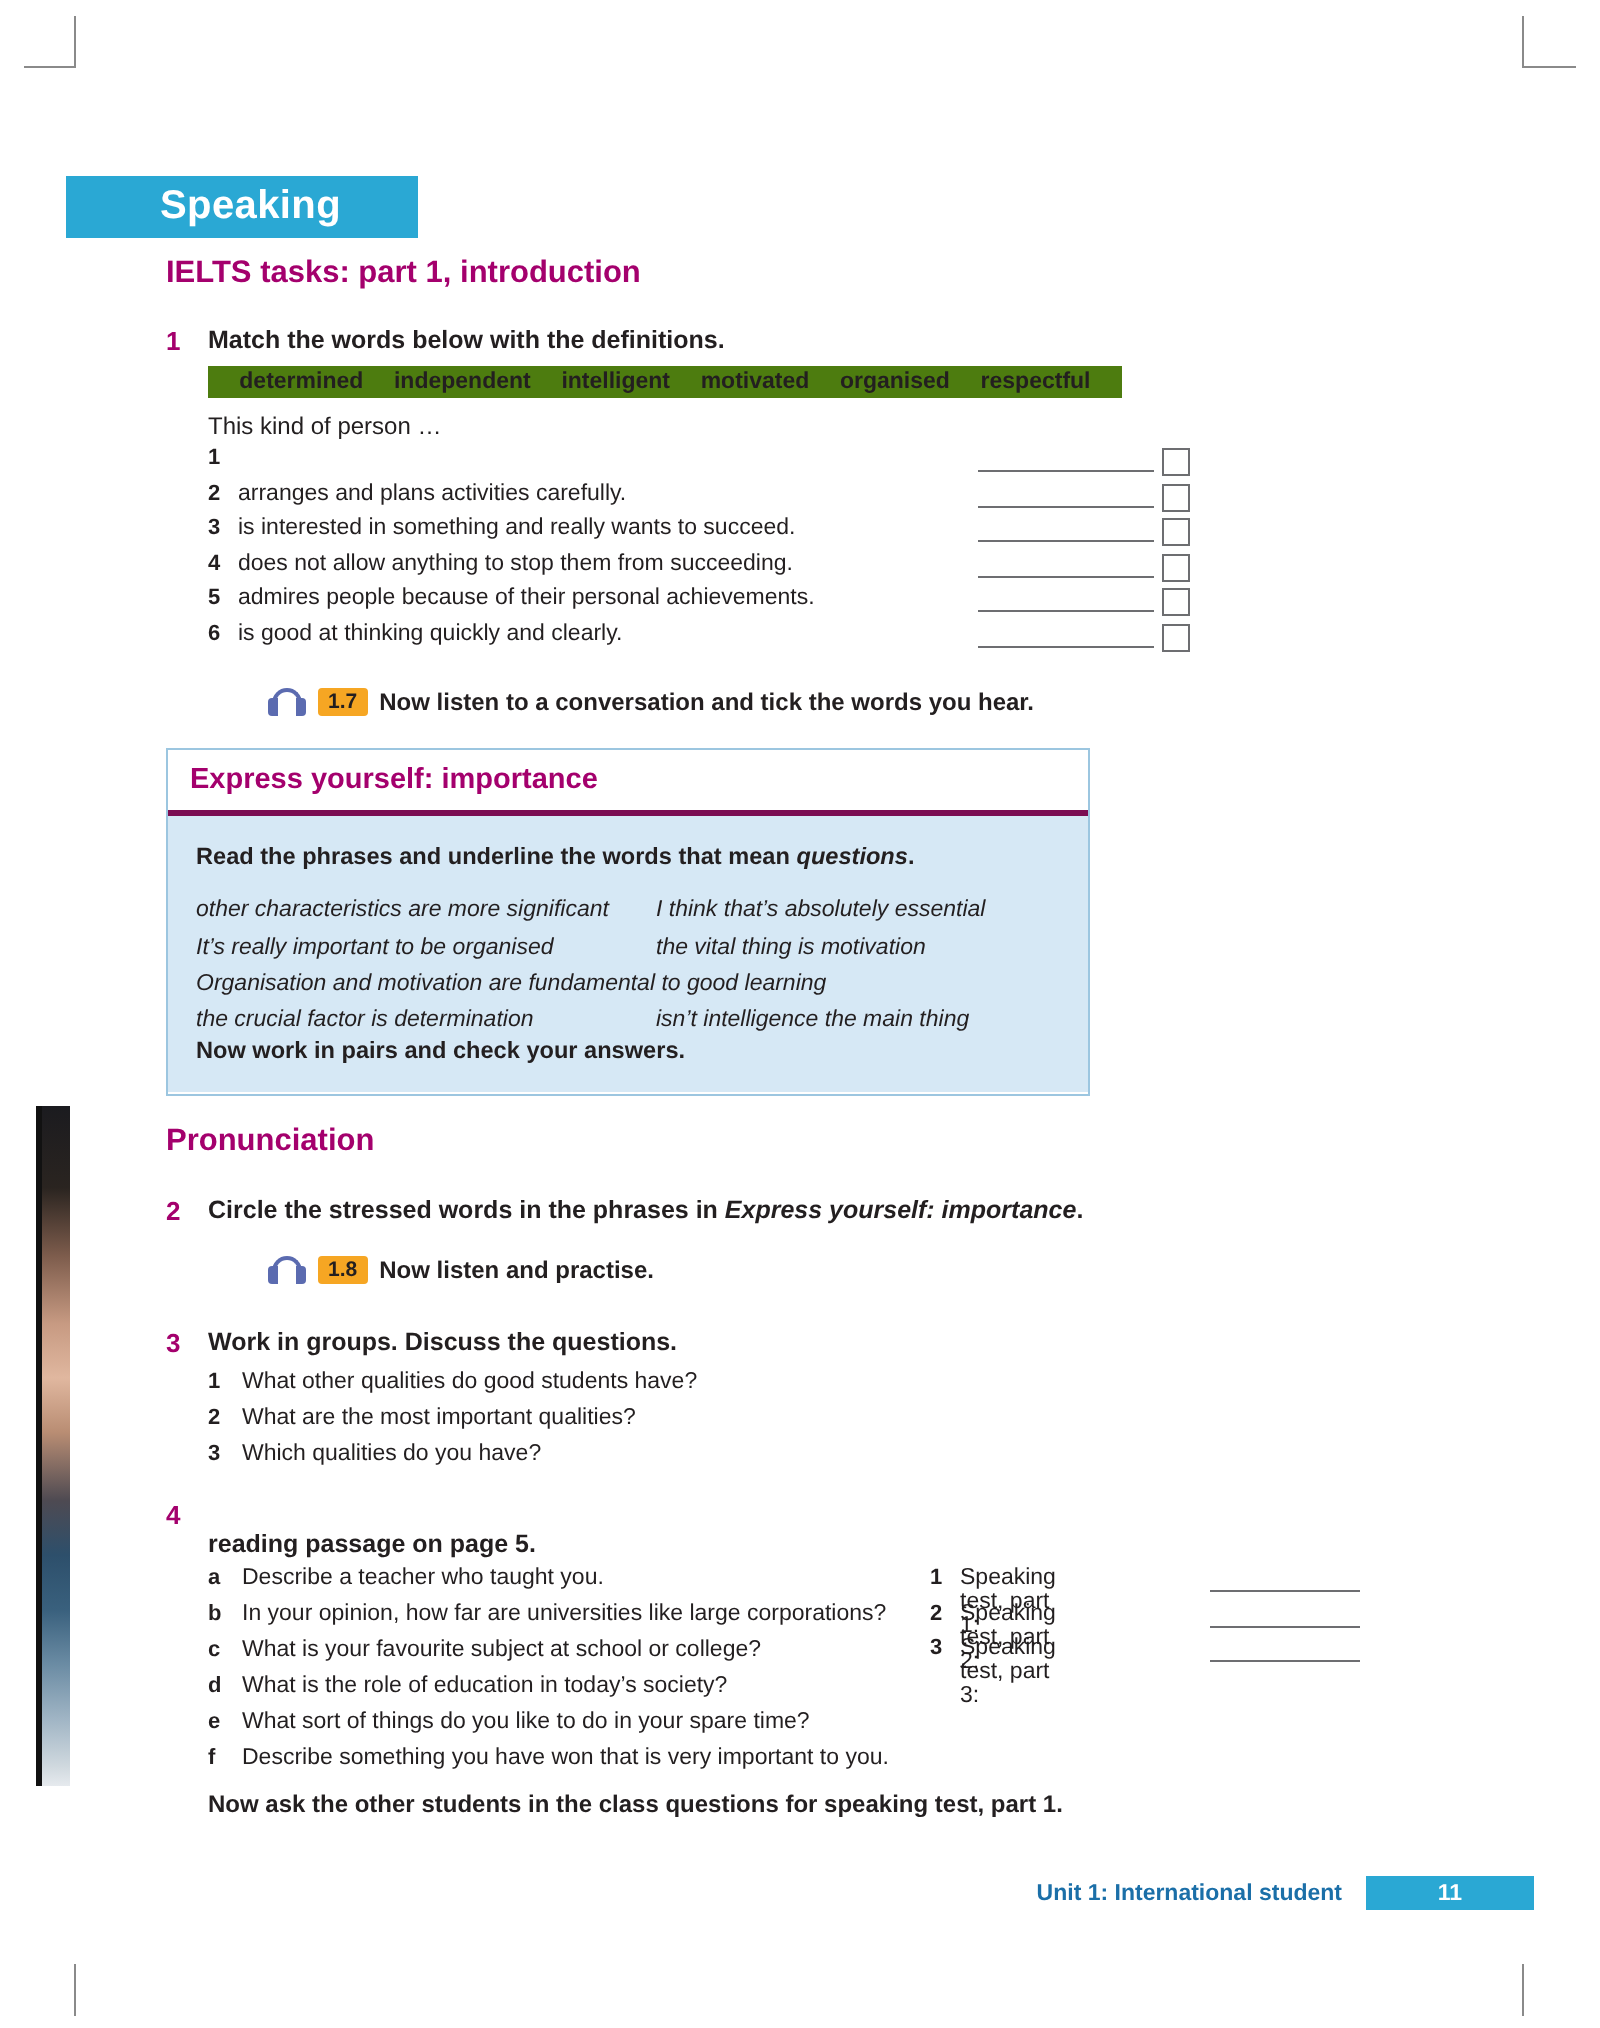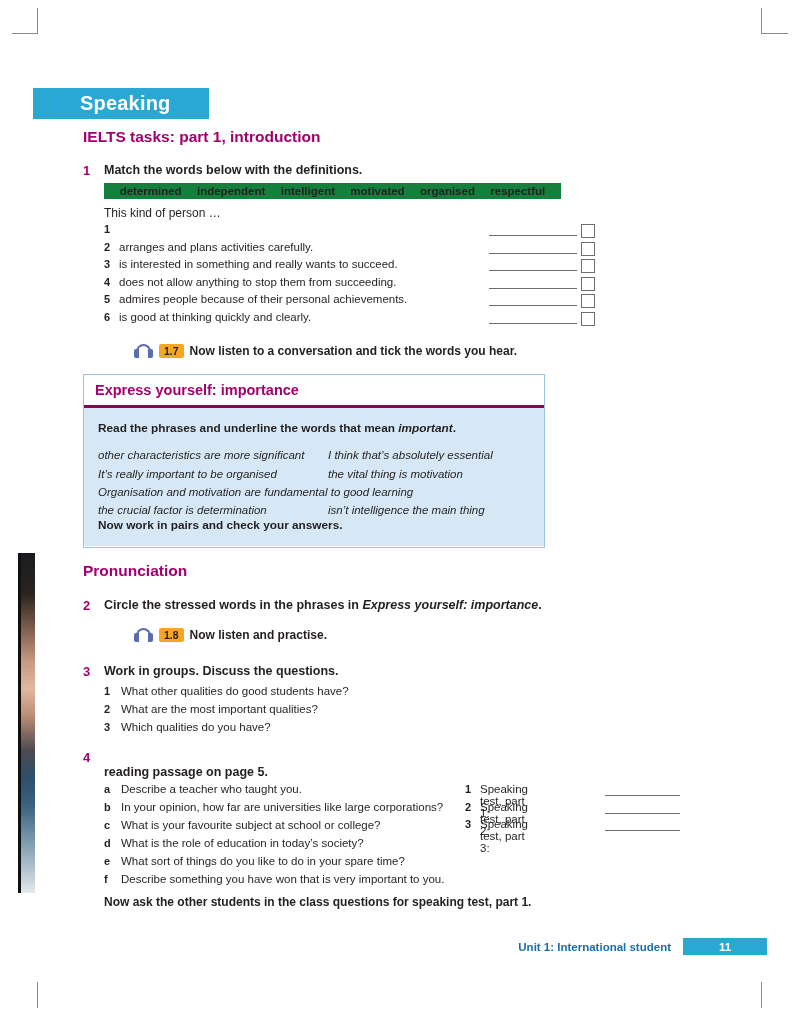--- a/index.html
+++ b/index.html
@@ -96,21 +96,21 @@
     font-weight: bold;
     color: #231f20;
   }
 
   .wordbank {
     position: absolute;
     left: 104px;
     top: 183px;
     width: 457px;
     height: 16px;
-    background: #15803d;
+    background: #4d7c0f;
     display: flex;
     align-items: center;
     justify-content: space-around;
     padding: 0 8px;
     box-sizing: border-box;
   }
   .wordbank span {
     font-size: 11.5px;
     font-weight: bold;
     color: #231f20;
@@ -428,21 +428,21 @@
     <span class="track-badge">1.7</span>
     <span class="audio-text">Now listen to a conversation and tick the words you hear.</span>
   </div>
 
   <div class="ey-box">
     <div class="ey-header">
       <span>Express yourself: importance</span>
     </div>
     <div class="ey-body">
       <div class="ey-instruction">
-        <span>Read the phrases and underline the words that mean </span><i>important</i><span>.</span>
+        <span>Read the phrases and underline the words that mean </span><i>questions</i><span>.</span>
       </div>
       <div class="ey-phrases" style="height:80px;">
         <div class="ey-col-l">
           <div>other characteristics are more significant</div>
           <div>It’s really important to be organised</div>
         </div>
         <div class="ey-col-r">
           <div>I think that’s absolutely essential</div>
           <div>the vital thing is motivation</div>
         </div>

